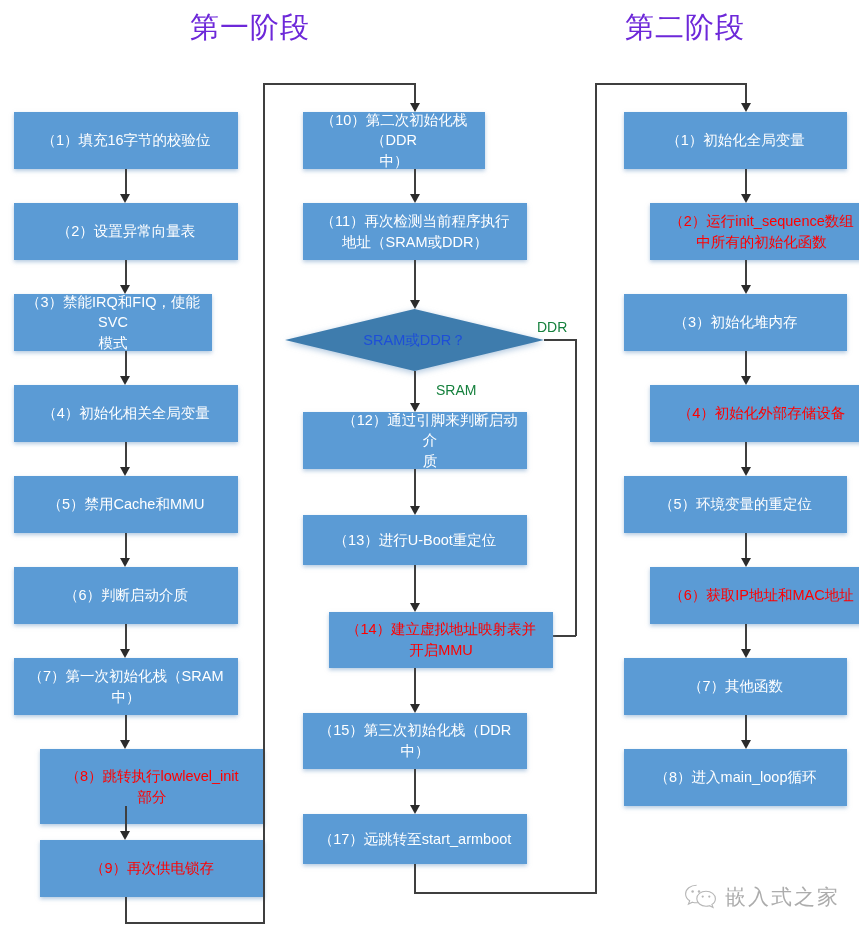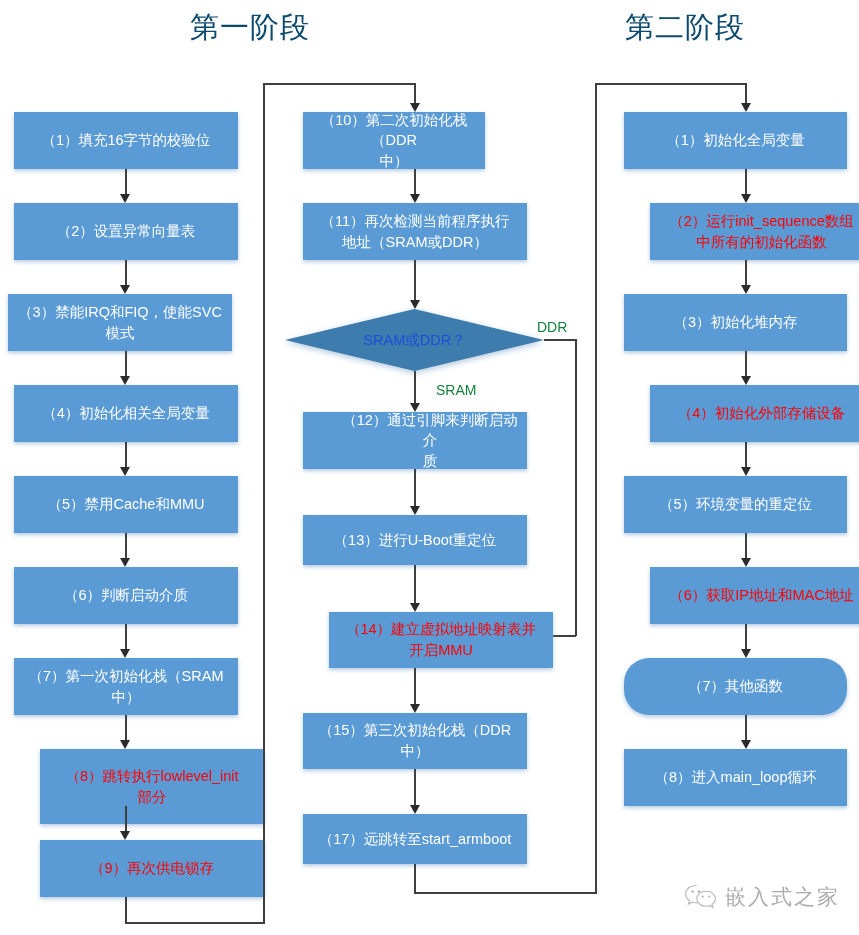--- a/index.html
+++ b/index.html
@@ -16,21 +16,21 @@
     height: 935px;
     background: #ffffff;
     overflow: hidden;
   }
 
   
   .stage-title {
     position: absolute;
     font-family: "Liberation Serif", "DejaVu Serif", serif;
     font-size: 29px;
-    color: #0c4a6e;
+    color: #6d28d9;
     letter-spacing: 1px;
     white-space: nowrap;
     text-align: center;
   }
 
   
   .node {
     position: absolute;
     box-sizing: border-box;
     background: #5B9BD5;
@@ -126,21 +126,21 @@
   <div class="stage-title" style="left:605px; top:8px; width:160px;">第二阶段</div>
 
   <div class="node" style="left:14px; top:112px; width:224px; height:57px;">（1）填充16字节的校验位</div>
   <div class="conn v" style="left:125px; top:169px; height:25px;"></div>
   <div class="arrow-down" style="left:120.3px; top:194px;"></div>
 
   <div class="node" style="left:14px; top:203px; width:224px; height:57px;">（2）设置异常向量表</div>
   <div class="conn v" style="left:125px; top:260px; height:25px;"></div>
   <div class="arrow-down" style="left:120.3px; top:285px;"></div>
 
-  <div class="node" style="left:8px; top:294px; width:224px; height:57px;">（3）禁能IRQ和FIQ，使能SVC
+  <div class="node" style="left:14px; top:294px; width:198px; height:57px;">（3）禁能IRQ和FIQ，使能SVC
 模式</div>
   <div class="conn v" style="left:125px; top:351px; height:25px;"></div>
   <div class="arrow-down" style="left:120.3px; top:376px;"></div>
 
   <div class="node" style="left:14px; top:385px; width:224px; height:57px;">（4）初始化相关全局变量</div>
   <div class="conn v" style="left:125px; top:442px; height:25px;"></div>
   <div class="arrow-down" style="left:120.3px; top:467px;"></div>
 
   <div class="node" style="left:14px; top:476px; width:224px; height:57px;">（5）禁用Cache和MMU</div>
   <div class="conn v" style="left:125px; top:533px; height:25px;"></div>
@@ -242,21 +242,21 @@
   <div class="arrow-down" style="left:740.7px; top:467px;"></div>
 
   <div class="node" style="left:624px; top:476px; width:223px; height:57px;">（5）环境变量的重定位</div>
   <div class="conn v" style="left:745.4px; top:533px; height:25px;"></div>
   <div class="arrow-down" style="left:740.7px; top:558px;"></div>
 
   <div class="node red" style="left:624px; top:567px; width:223px; height:57px;">（6）获取IP地址和MAC地址</div>
   <div class="conn v" style="left:745.4px; top:624px; height:25px;"></div>
   <div class="arrow-down" style="left:740.7px; top:649px;"></div>
 
-  <div class="node" style="left:624px; top:658px; width:223px; height:57px;border-radius:25px;">（7）其他函数</div>
+  <div class="node" style="left:624px; top:658px; width:223px; height:57px;">（7）其他函数</div>
   <div class="conn v" style="left:745.4px; top:715px; height:25px;"></div>
   <div class="arrow-down" style="left:740.7px; top:740px;"></div>
 
   <div class="node" style="left:624px; top:749px; width:223px; height:57px;">（8）进入main_loop循环</div>
 
   <div id="watermark" style="left:684px; top:883px;">
     <svg width="34" height="28" viewBox="0 0 34 28">
       <g fill="none" stroke="#9a9a9a" stroke-width="1.1">
         <path d="M12.6 2.2 C6.4 2.2 1.6 6.2 1.6 11.0 C1.6 13.7 3.2 16.1 5.7 17.7 L4.4 21.2 L8.4 19.2 C9.7 19.6 11.1 19.8 12.6 19.8 C13.0 19.8 13.4 19.8 13.8 19.7"></path>
         <path d="M22.0 8.2 C16.8 8.2 12.8 11.6 12.8 15.7 C12.8 19.8 16.8 23.2 22.0 23.2 C23.2 23.2 24.4 23.0 25.5 22.7 L29.0 24.4 L27.9 21.4 C30.1 20.0 31.4 17.9 31.4 15.7 C31.4 11.6 27.2 8.2 22.0 8.2 Z"></path>

